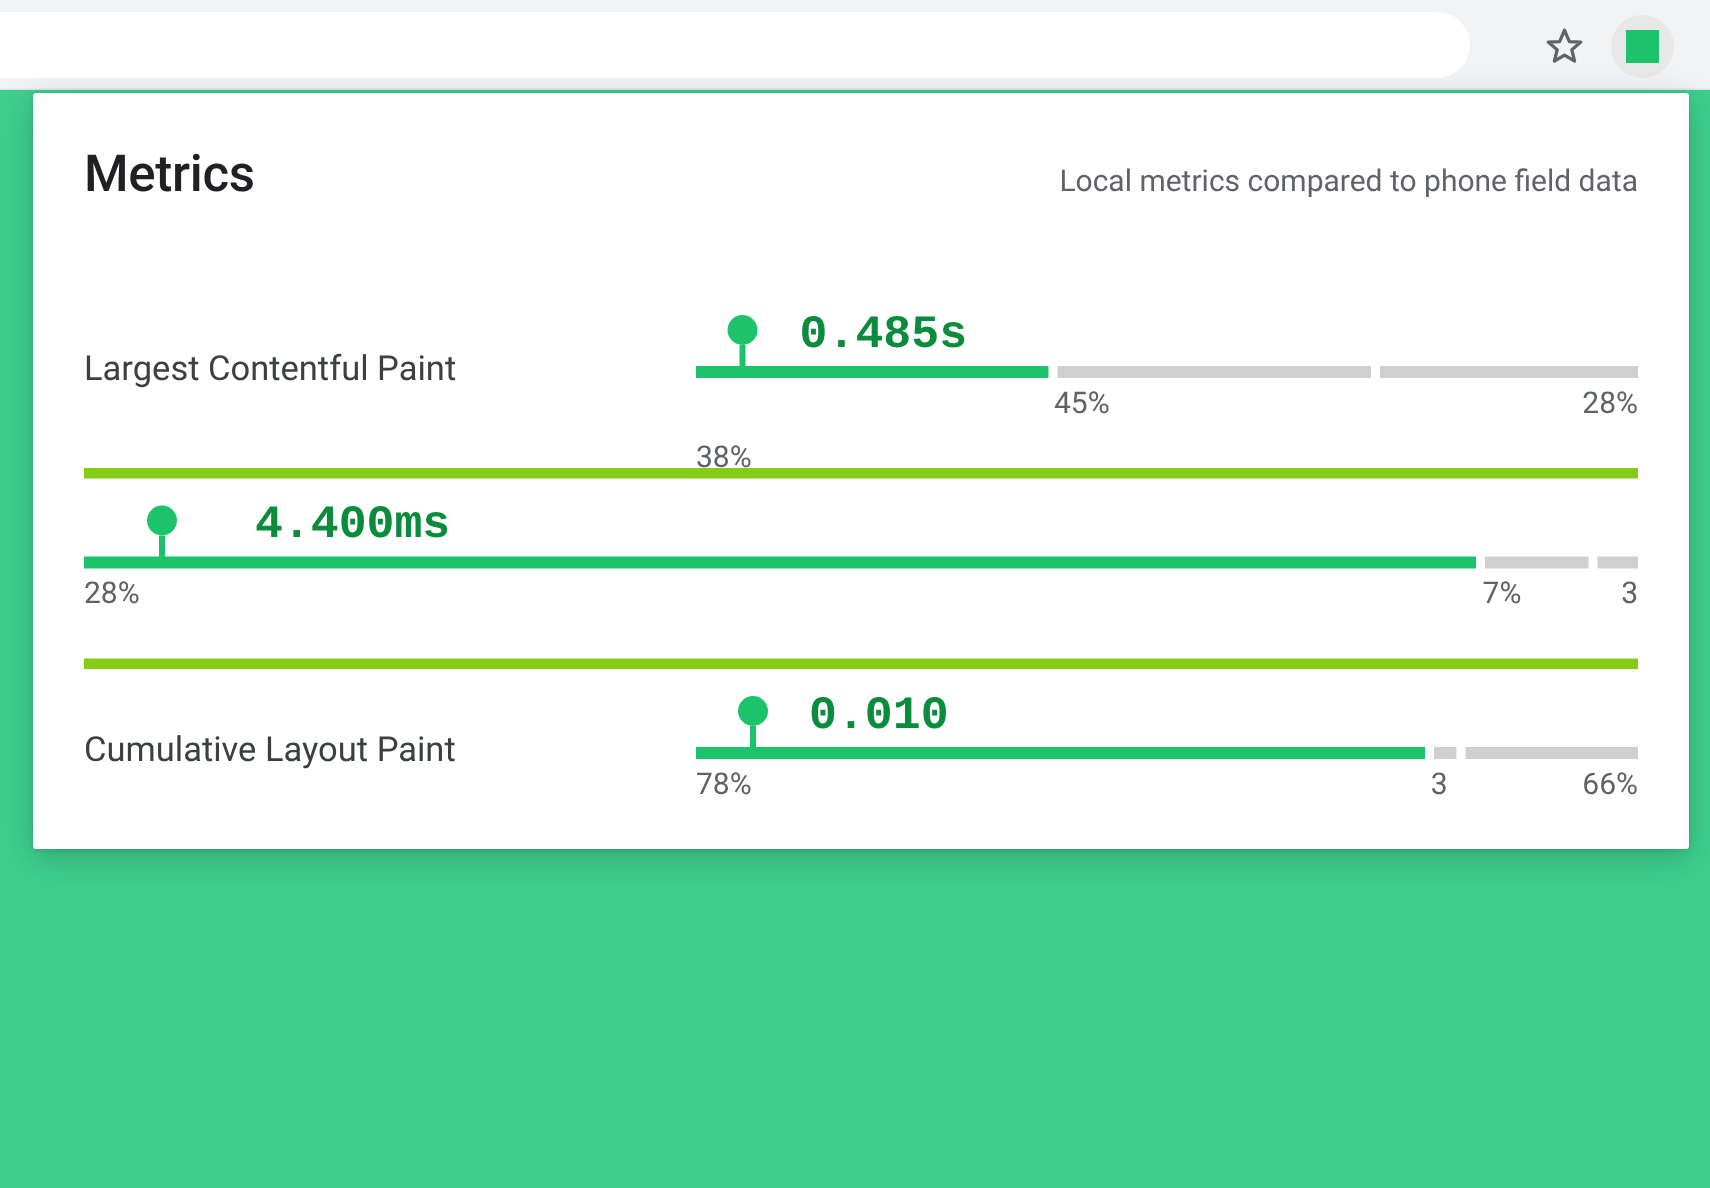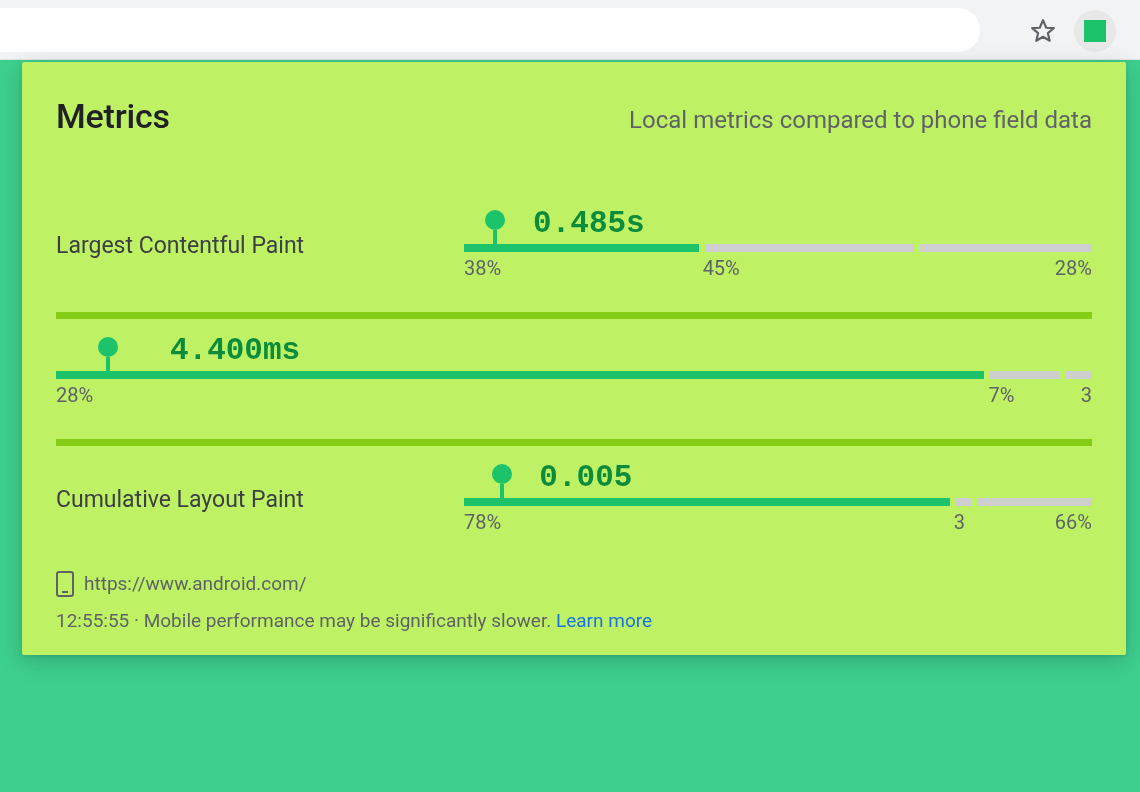--- a/index.html
+++ b/index.html
@@ -36,28 +36,28 @@
   .ext-badge .inner {
     width: 22px; height: 22px;
     background: #1cc36b;
   }
 
   .popup {
     position: absolute;
     top: 62px;
     left: 22px;
     width: 1104px;
-    background: #bef264;
+    background: #ffffff;
     box-shadow: 0 6px 24px rgba(0,0,0,.18), 0 1px 4px rgba(0,0,0,.1);
     border-radius: 2px;
     padding: 34px 34px 20px 34px;
   }
   .popup-header { display:flex; justify-content: space-between; align-items: baseline; margin-bottom: 56px; }
   .popup-title { font-size: 34px; font-weight: 500; color: #202124; letter-spacing: -.2px; }
-  .popup-subtitle { font-size: 24px; color: #5f6368; }
+  .popup-subtitle { font-size: 20px; color: #5f6368; }
 
   .metric-row { padding: 10px 0 24px 0; border-bottom: 7px solid #84cc16; display:flex; }
   .metric-row:last-of-type { border-bottom: none; padding-bottom: 4px; }
   .metric-label { width: 408px; font-size: 23px; color: #3c4043; align-self: center; }
   .metric-chart { flex: 1; position: relative; height: 86px; }
 
   .value-label { position:absolute; top: 4px; font-size: 31px; font-weight: 600; color: #0b8c3c; white-space: nowrap; font-family: Liberation Mono, monospace; }
 
   .marker { position:absolute; top: 8px; width: 20px; height: 20px; border-radius: 50%; background: #1cc36b; }
   .marker::after { content:""; position:absolute; left:50%; top:100%; transform: translateX(-50%); width: 4px; height: 20px; background: #1cc36b; }
@@ -102,21 +102,21 @@
         <div class="metric-label">Largest Contentful Paint</div>
         <div class="metric-chart">
           <div class="value-label" style="left: 11%;">0.485s</div>
           <div class="marker" style="left: calc(5% - 10px);"></div>
           <div class="track">
             <div class="seg green" style="flex: 0 0 calc(38% - 4px);"></div>
             <div class="seg grey" style="flex: 0 0 calc(34% - 4px);"></div>
             <div class="seg grey" style="flex: 0 0 calc(28% - 4px);"></div>
           </div>
           <div class="seglabels">
-            <div class="sl" style="left: 0%;">38%</div>
+            <div class="sl" style="left: 0%; margin-top: 36px;">38%</div>
             <div class="sl" style="left: 38%;">45%</div>
             <div class="sl" style="right: 0%;">28%</div>
           </div>
         </div>
       </div>
       <div class="metric-row">
         <div class="metric-chart">
           <div class="value-label" style="left: 11%;">4.400ms</div>
           <div class="marker" style="left: calc(5% - 10px);"></div>
           <div class="track">
@@ -127,39 +127,29 @@
           <div class="seglabels">
             <div class="sl" style="left: 0%;">28%</div>
             <div class="sl" style="left: 90%;">7%</div>
             <div class="sl" style="right: 0%;">3</div>
           </div>
         </div>
       </div>
       <div class="metric-row">
         <div class="metric-label">Cumulative Layout Paint</div>
         <div class="metric-chart">
-          <div class="value-label" style="left: 12%;">0.005</div>
+          <div class="value-label" style="left: 12%;">0.010</div>
           <div class="marker" style="left: calc(6% - 10px);"></div>
           <div class="track">
             <div class="seg green" style="flex: 0 0 calc(78% - 4px);"></div>
             <div class="seg grey" style="flex: 0 0 calc(3% - 4px);"></div>
             <div class="seg grey" style="flex: 0 0 calc(19% - 4px);"></div>
           </div>
           <div class="seglabels">
             <div class="sl" style="left: 0%; text-align: center;">78%</div>
             <div class="sl" style="left: 78%;">3</div>
             <div class="sl" style="right: 0%;">66%</div>
           </div>
         </div>
       </div>
     </div>
 
-  <div class="footer">
-    <div class="url-line">
-      <span class="phone-icon"></span>
-      <span>https://www.android.com/</span>
-    </div>
-    <div>
-      <span>12:55:55</span><span> · </span><span>Mobile performance may be significantly slower.</span>
-      <a href="#">Learn more</a>
-    </div>
-  </div>
 </div>
 
 </body></html>

